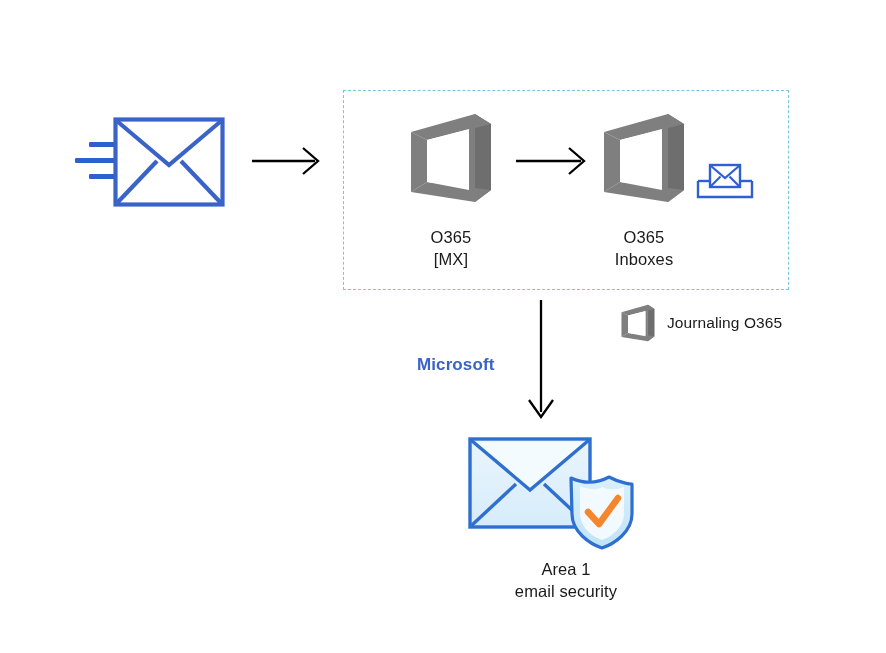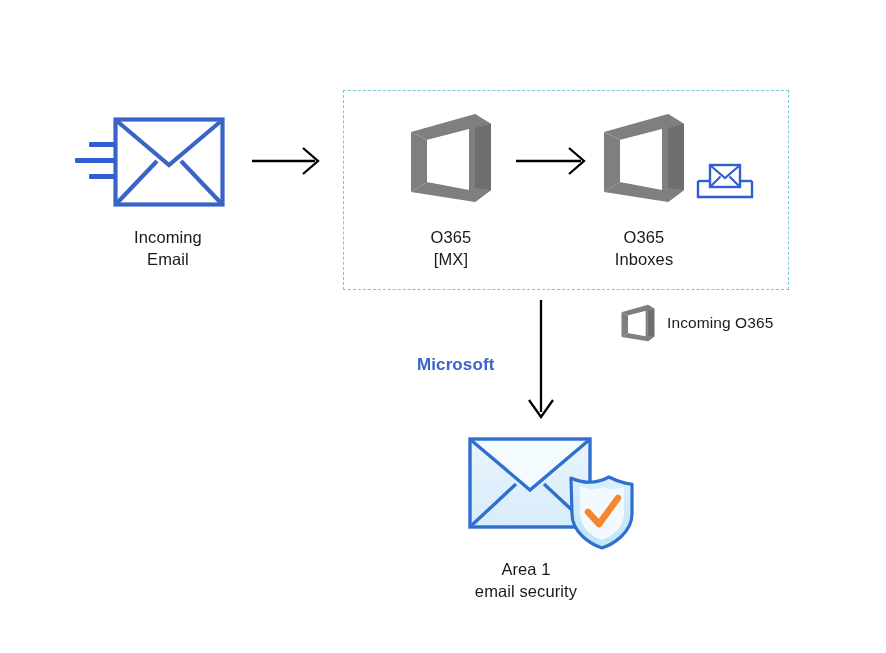--- a/index.html
+++ b/index.html
@@ -75,22 +75,20 @@
 
   <div class="abs" style="left:113px; top:117px; width:112px; height:90px;">
     <svg width="112" height="90" viewBox="0 0 112 90">
       <rect x="2.5" y="2.5" width="107" height="85" fill="#ffffff" stroke="#3a63c8" stroke-width="4.2"></rect>
       <path d="M 4.5 4.5 L 56 48 L 107.5 4.5" fill="none" stroke="#3a63c8" stroke-width="4.2" stroke-linejoin="miter"></path>
       <path d="M 4.5 85.5 L 44 44" fill="none" stroke="#3a63c8" stroke-width="4.2"></path>
       <path d="M 107.5 85.5 L 68 44" fill="none" stroke="#3a63c8" stroke-width="4.2"></path>
     </svg>
   </div>
 
-  <div class="label" style="left:88px; top:226px; width:160px;">Incoming
-Email</div>
 
   <div class="abs" style="left:252px; top:146px; width:70px; height:30px;">
     <svg width="70" height="30" viewBox="0 0 70 30">
       <line x1="0" y1="15" x2="63" y2="15" stroke="#000000" stroke-width="2.3"></line>
       <polyline points="51,2 66,15 51,28" fill="none" stroke="#000000" stroke-width="2.3" stroke-linecap="butt" stroke-linejoin="miter"></polyline>
     </svg>
   </div>
 
   <div class="abs" style="left:405px; top:110px; width:92px; height:96px;">
     <svg width="92" height="96" viewBox="0 0 92 96">
@@ -151,21 +149,21 @@
     <svg width="38" height="40" viewBox="0 0 92 96">
       <path d="M 70 4 L 86 14 L 86 80 L 70 92 Z" fill="#6e6e6e"></path>
       <path d="M 6 22 L 70 4 L 86 14 L 22 30 Z" fill="#7f7f7f"></path>
       <path d="M 6 22 L 22 30 L 22 72 L 6 82 Z" fill="#7f7f7f"></path>
       <path d="M 6 82 L 22 72 L 86 80 L 70 92 Z" fill="#7f7f7f"></path>
       <path d="M 64 14 L 70 4 L 70 92 L 64 84 Z" fill="#7f7f7f"></path>
       <path d="M 22 30 L 64 19 L 64 80 L 22 72 Z" fill="#ffffff"></path>
     </svg>
   </div>
 
-  <div class="label-legend" style="left:667px; top:314px;">Incoming O365</div>
+  <div class="label-legend" style="left:667px; top:314px;">Journaling O365</div>
 
   <div class="label-journaling" style="left:417px; top:355px;">Microsoft</div>
 
   <div class="abs" style="left:525px; top:300px; width:32px; height:120px;">
     <svg width="32" height="120" viewBox="0 0 32 120">
       <line x1="16" y1="0" x2="16" y2="112" stroke="#000000" stroke-width="2.3"></line>
       <polyline points="4,100 16,117 28,100" fill="none" stroke="#000000" stroke-width="2.3" stroke-linecap="butt" stroke-linejoin="miter"></polyline>
     </svg>
   </div>
 
@@ -204,16 +202,16 @@
                C 142 58, 150 58, 158 55
                L 158 81
                C 158 96, 145 105, 136 108
                C 127 105, 114 96, 114 81
                Z" fill="#f4fbff" opacity="0.95"></path>
 
       <polyline points="122,80 133,92 152,66" fill="none" stroke="#f5862b" stroke-width="6.5" stroke-linecap="round" stroke-linejoin="round"></polyline>
     </svg>
   </div>
 
-  <div class="label" style="left:436px; top:558px; width:180px;">Area 1
+  <div class="label" style="left:476px; top:558px; width:180px;">Area 1
 email security</div>
 
 </div>
 
 </body></html>

